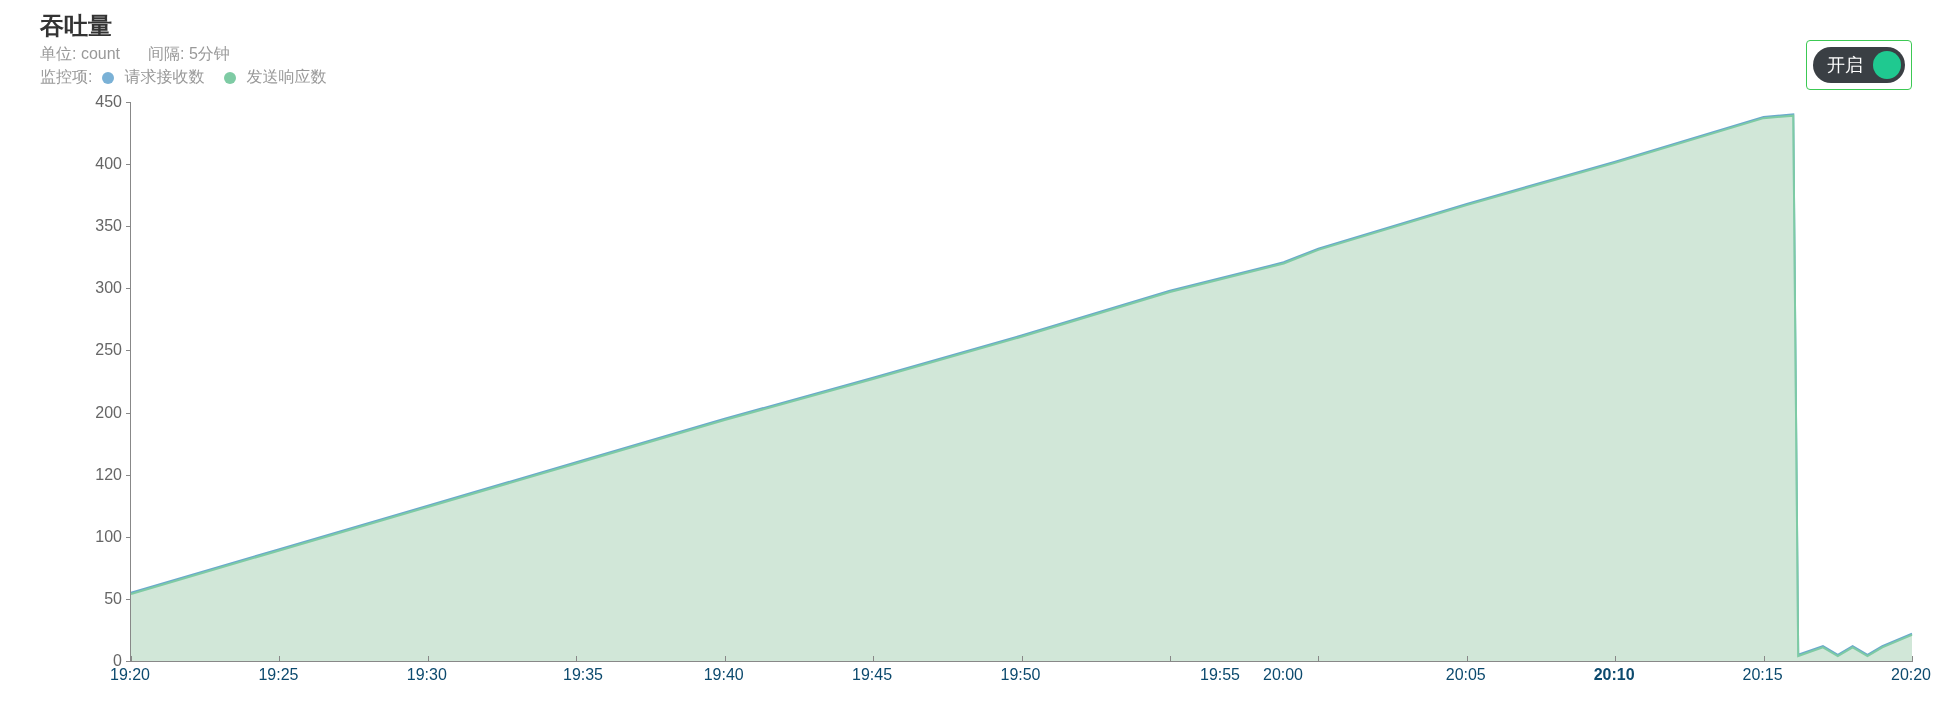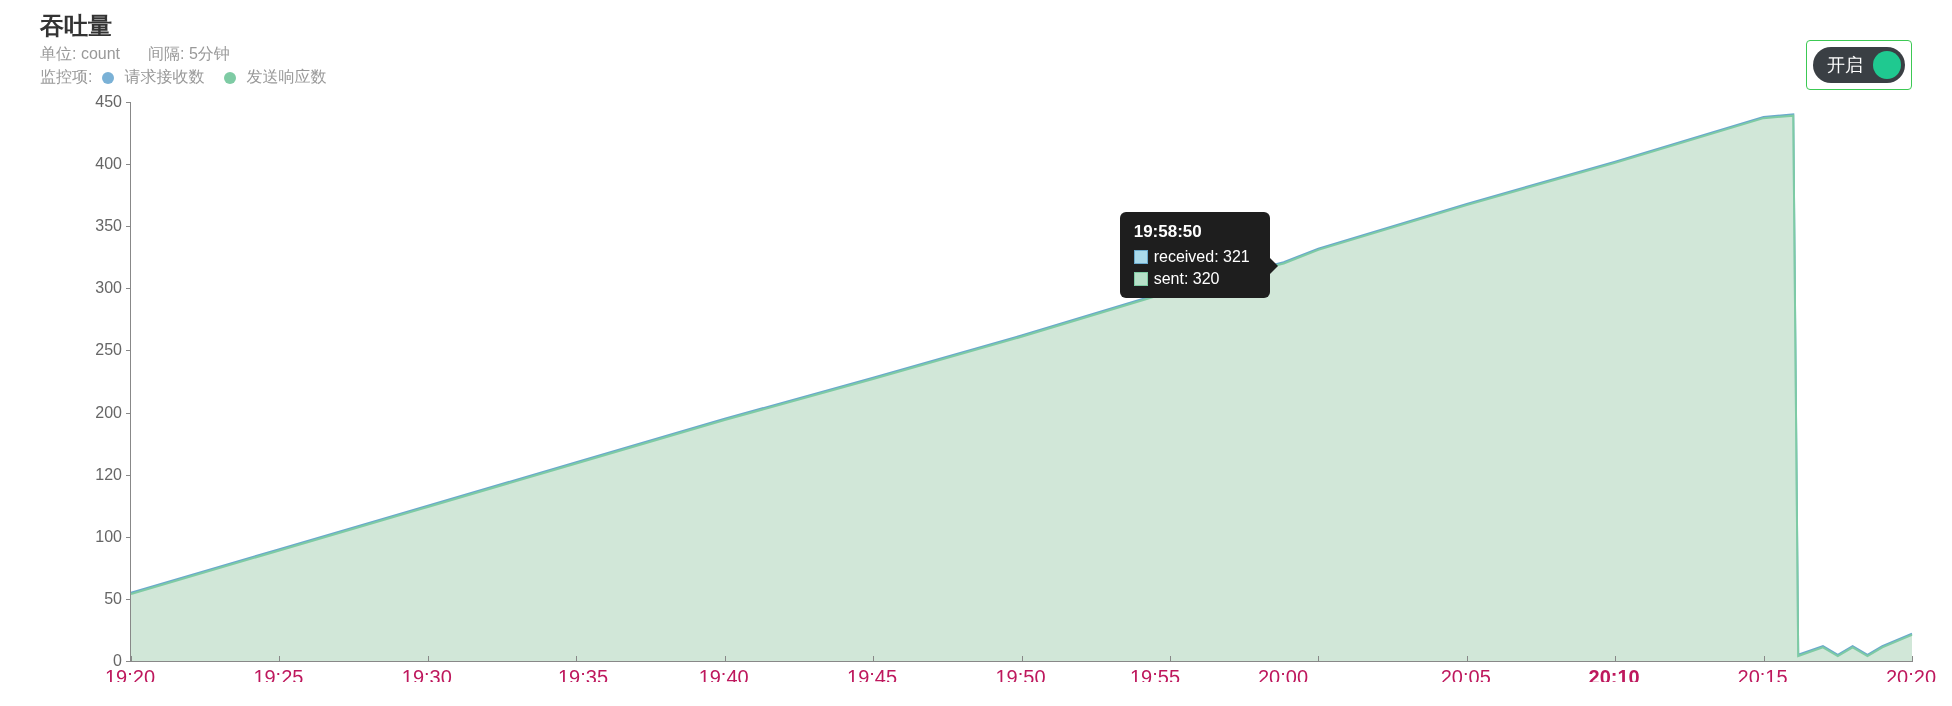--- a/index.html
+++ b/index.html
@@ -116,22 +116,22 @@
       position: absolute;
       left: 90px;
       right: 0;
       bottom: -28px;
       height: 24px;
     }
     .x-tick {
       position: absolute;
       top: 0;
       transform: translateX(-50%);
-      font-size: 20px;
-      color: #be185d;
+      font-size: 16px;
+      color: #0c4a6e;
     }
     .tick-mark { position:absolute; width:1px; height:6px; background:#888; bottom:-1px; }
     .tooltip {
       position: absolute;
       background: #1e1e1e;
       color: #fff;
       border-radius: 6px;
       padding: 10px 14px;
       font-size: 16px;
       z-index: 10;
@@ -194,32 +194,20 @@
         <div class="y-tick" style="top: 62.1111px;">400</div>
         <div class="y-tick" style="top: 0px;">450</div>
       </div>
     <div class="plot" id="plot">
       <svg id="plot-svg" preserveAspectRatio="none" viewBox="0 0 1781 559">
           <path d="M 0 490.6777777777778 L 148.41666666666666 447.2 L 296.8333333333333 403.72222222222223 L 445.25 360.2444444444444 L 593.6666666666666 316.76666666666665 L 742.0833333333334 275.7733333333333 L 890.5 233.53777777777782 L 1038.9166666666667 188.81777777777774 L 1152.7027777777755 160.24666666666667 L 1187.3333333333333 146.58222222222224 L 1335.75 101.86222222222221 L 1484.1666666666667 59.626666666666665 L 1632.5833333333333 14.906666666666638 L 1662.2666666666667 12.422222222222217 L 1667.213888888891 552.7888888888889 L 1691.9499999999998 544.0933333333334 L 1706.7916666666667 552.7888888888889 L 1721.6333333333334 544.0933333333334 L 1736.475 552.7888888888889 L 1751.3166666666666 544.0933333333334 L 1781 531.6711111111111 L 1781 559 L 0 559 Z" fill="#c6e0d4" fill-opacity="0.9" stroke="none"></path>
           <path d="M 0 490.6777777777778 L 148.41666666666666 447.2 L 296.8333333333333 403.72222222222223 L 445.25 360.2444444444444 L 593.6666666666666 316.76666666666665 L 742.0833333333334 275.7733333333333 L 890.5 233.53777777777782 L 1038.9166666666667 188.81777777777774 L 1152.7027777777755 160.24666666666667 L 1187.3333333333333 146.58222222222224 L 1335.75 101.86222222222221 L 1484.1666666666667 59.626666666666665 L 1632.5833333333333 14.906666666666638 L 1662.2666666666667 12.422222222222217 L 1667.213888888891 552.7888888888889 L 1691.9499999999998 544.0933333333334 L 1706.7916666666667 552.7888888888889 L 1721.6333333333334 544.0933333333334 L 1736.475 552.7888888888889 L 1751.3166666666666 544.0933333333334 L 1781 531.6711111111111" fill="none" stroke="#6aa9cc" stroke-width="2"></path>
           <path d="M 0 491.92 L 148.41666666666666 448.4422222222222 L 296.8333333333333 404.96444444444444 L 445.25 361.4866666666667 L 593.6666666666666 318.0088888888889 L 742.0833333333334 277.0155555555555 L 890.5 234.78000000000003 L 1038.9166666666667 190.06 L 1152.7027777777755 161.48888888888888 L 1187.3333333333333 147.82444444444445 L 1335.75 103.10444444444443 L 1484.1666666666667 60.86888888888893 L 1632.5833333333333 16.148888888888905 L 1662.2666666666667 13.664444444444484 L 1667.213888888891 554.0311111111112 L 1691.9499999999998 545.3355555555555 L 1706.7916666666667 554.0311111111112 L 1721.6333333333334 545.3355555555555 L 1736.475 554.0311111111112 L 1751.3166666666666 545.3355555555555 L 1781 532.9133333333333 L 1781 559 L 0 559 Z" fill="#d4ead9" fill-opacity="0.6" stroke="none"></path>
           <path d="M 0 491.92 L 148.41666666666666 448.4422222222222 L 296.8333333333333 404.96444444444444 L 445.25 361.4866666666667 L 593.6666666666666 318.0088888888889 L 742.0833333333334 277.0155555555555 L 890.5 234.78000000000003 L 1038.9166666666667 190.06 L 1152.7027777777755 161.48888888888888 L 1187.3333333333333 147.82444444444445 L 1335.75 103.10444444444443 L 1484.1666666666667 60.86888888888893 L 1632.5833333333333 16.148888888888905 L 1662.2666666666667 13.664444444444484 L 1667.213888888891 554.0311111111112 L 1691.9499999999998 545.3355555555555 L 1706.7916666666667 554.0311111111112 L 1721.6333333333334 545.3355555555555 L 1736.475 554.0311111111112 L 1751.3166666666666 545.3355555555555 L 1781 532.9133333333333" fill="none" stroke="#7ecba4" stroke-width="2"></path>
         </svg>
-      <div class="tooltip" id="tooltip" style="left: 988.703px; top: 110.247px;">
-        <div class="tooltip-title">19:58:50</div>
-        <div class="tooltip-row">
-          <span class="tooltip-swatch" id="tt-sw-0" style="background: rgb(169, 217, 234); border: 1px solid rgb(106, 169, 204);"></span>
-          <span id="tt-txt-0">received: 321</span>
-        </div>
-        <div class="tooltip-row">
-          <span class="tooltip-swatch" id="tt-sw-1" style="background: rgb(183, 224, 200); border: 1px solid rgb(126, 203, 164);"></span>
-          <span id="tt-txt-1">sent: 320</span>
-        </div>
-        <div class="tooltip-arrow"></div>
-      </div>
     <div style="position: absolute; left: -5px; width: 5px; height: 1px; background: rgb(136, 136, 136); top: 559px;"></div>
         <div style="position: absolute; left: -5px; width: 5px; height: 1px; background: rgb(136, 136, 136); top: 496.889px;"></div>
         <div style="position: absolute; left: -5px; width: 5px; height: 1px; background: rgb(136, 136, 136); top: 434.778px;"></div>
         <div style="position: absolute; left: -5px; width: 5px; height: 1px; background: rgb(136, 136, 136); top: 372.667px;"></div>
         <div style="position: absolute; left: -5px; width: 5px; height: 1px; background: rgb(136, 136, 136); top: 310.556px;"></div>
         <div style="position: absolute; left: -5px; width: 5px; height: 1px; background: rgb(136, 136, 136); top: 248.444px;"></div>
         <div style="position: absolute; left: -5px; width: 5px; height: 1px; background: rgb(136, 136, 136); top: 186.333px;"></div>
         <div style="position: absolute; left: -5px; width: 5px; height: 1px; background: rgb(136, 136, 136); top: 124.222px;"></div>
         <div style="position: absolute; left: -5px; width: 5px; height: 1px; background: rgb(136, 136, 136); top: 62.1111px;"></div>
         <div style="position: absolute; left: -5px; width: 5px; height: 1px; background: rgb(136, 136, 136); top: 0px;"></div>
@@ -238,21 +226,21 @@
         <div class="tick-mark" style="left: 1781px;"></div>
       </div>
     <div class="x-axis" id="x-axis">
         <div class="x-tick" style="left: 0px;">19:20</div>
         <div class="x-tick" style="left: 148.417px;">19:25</div>
         <div class="x-tick" style="left: 296.833px;">19:30</div>
         <div class="x-tick" style="left: 453px;">19:35</div>
         <div class="x-tick" style="left: 593.667px;">19:40</div>
         <div class="x-tick" style="left: 742.083px;">19:45</div>
         <div class="x-tick" style="left: 890.5px; text-align: center;">19:50</div>
-        <div class="x-tick" style="left: 1025px;">19:55</div>
+        <div class="x-tick" style="left: 1090px;">19:55</div>
         <div class="x-tick" style="left: 1153px;">20:00</div>
         <div class="x-tick" style="left: 1335.75px;">20:05</div>
         <div class="x-tick" style="left: 1484.17px; font-weight: bold;">20:10</div>
         <div class="x-tick" style="left: 1632.58px;">20:15</div>
         <div class="x-tick" style="left: 1781px;">20:20</div>
       </div>
   </div>
 </div>
 
 </body></html>

